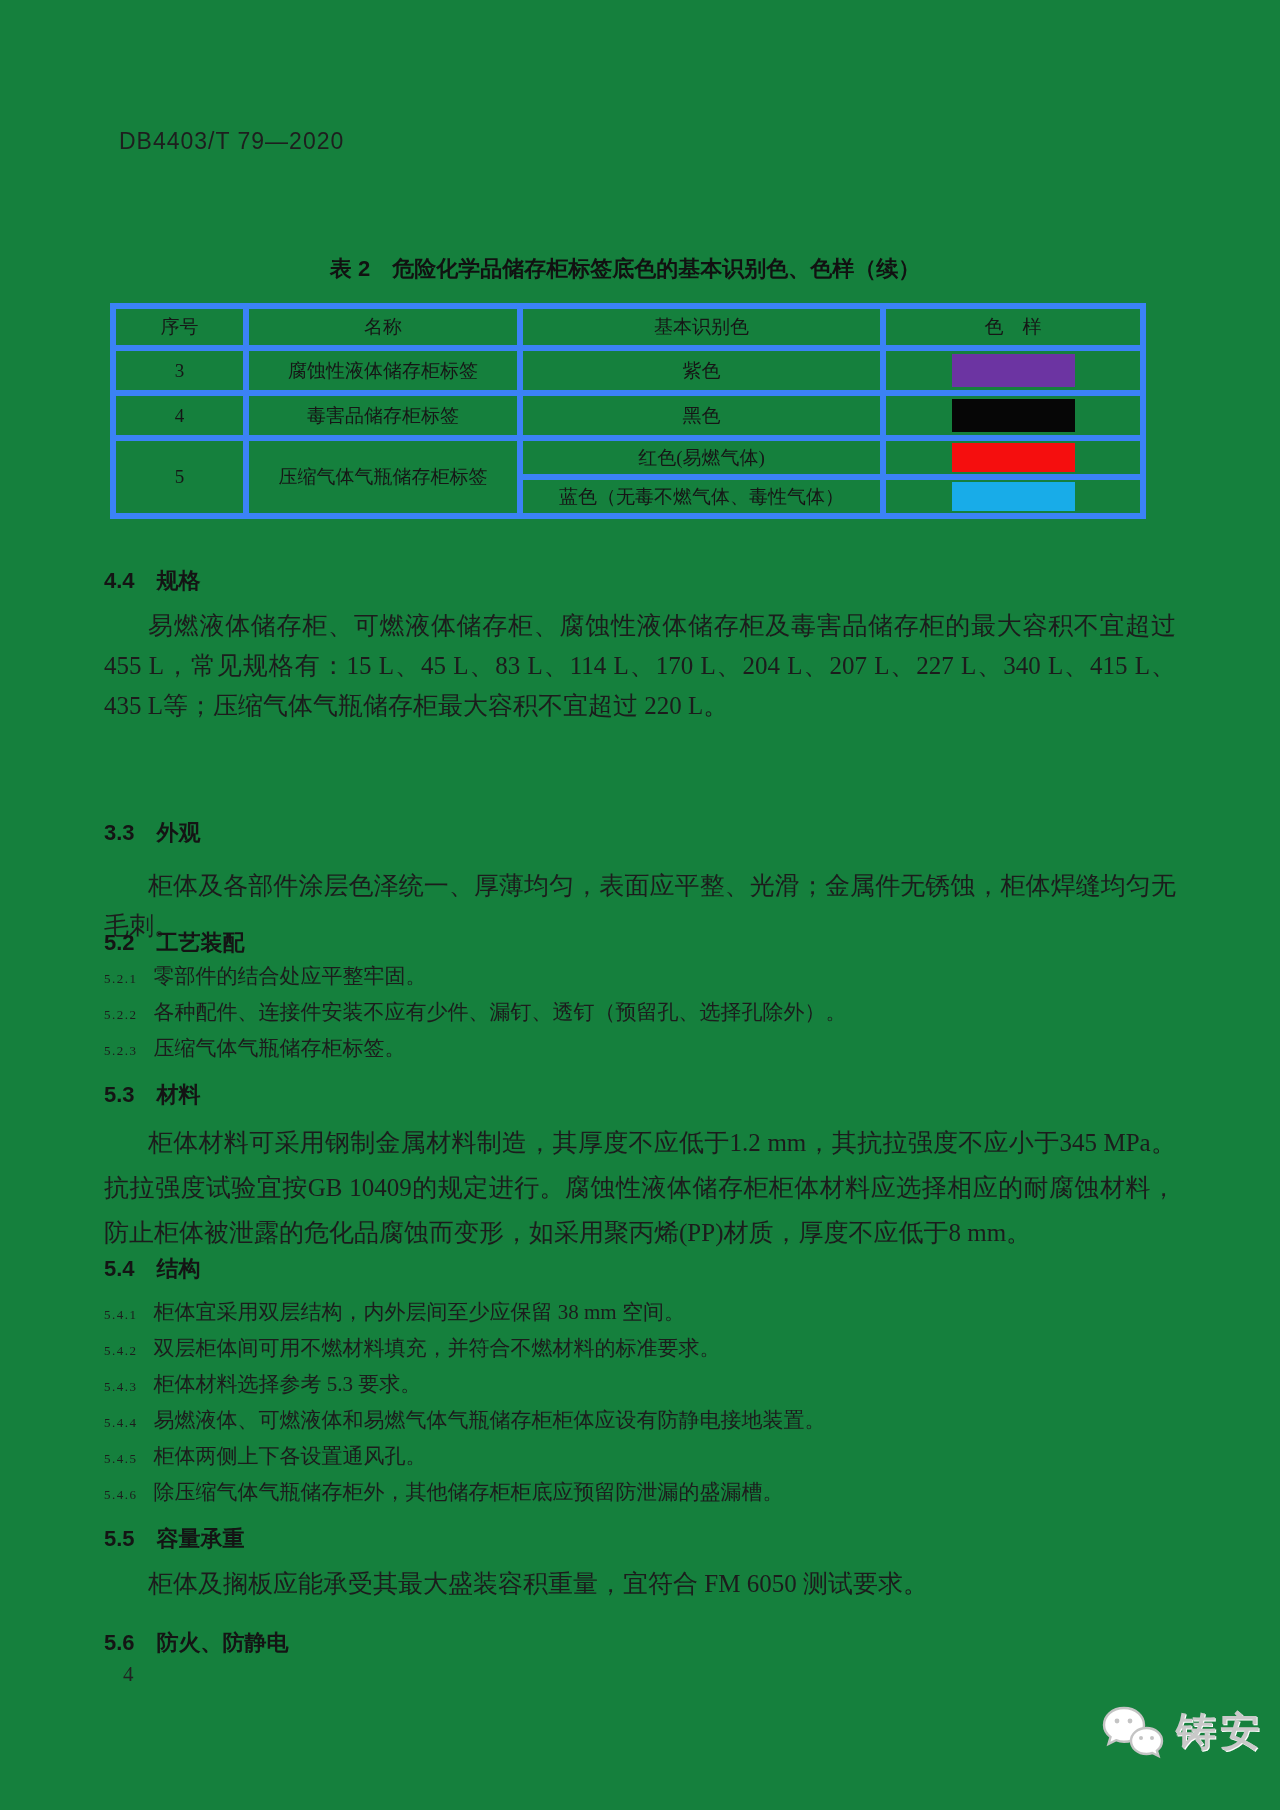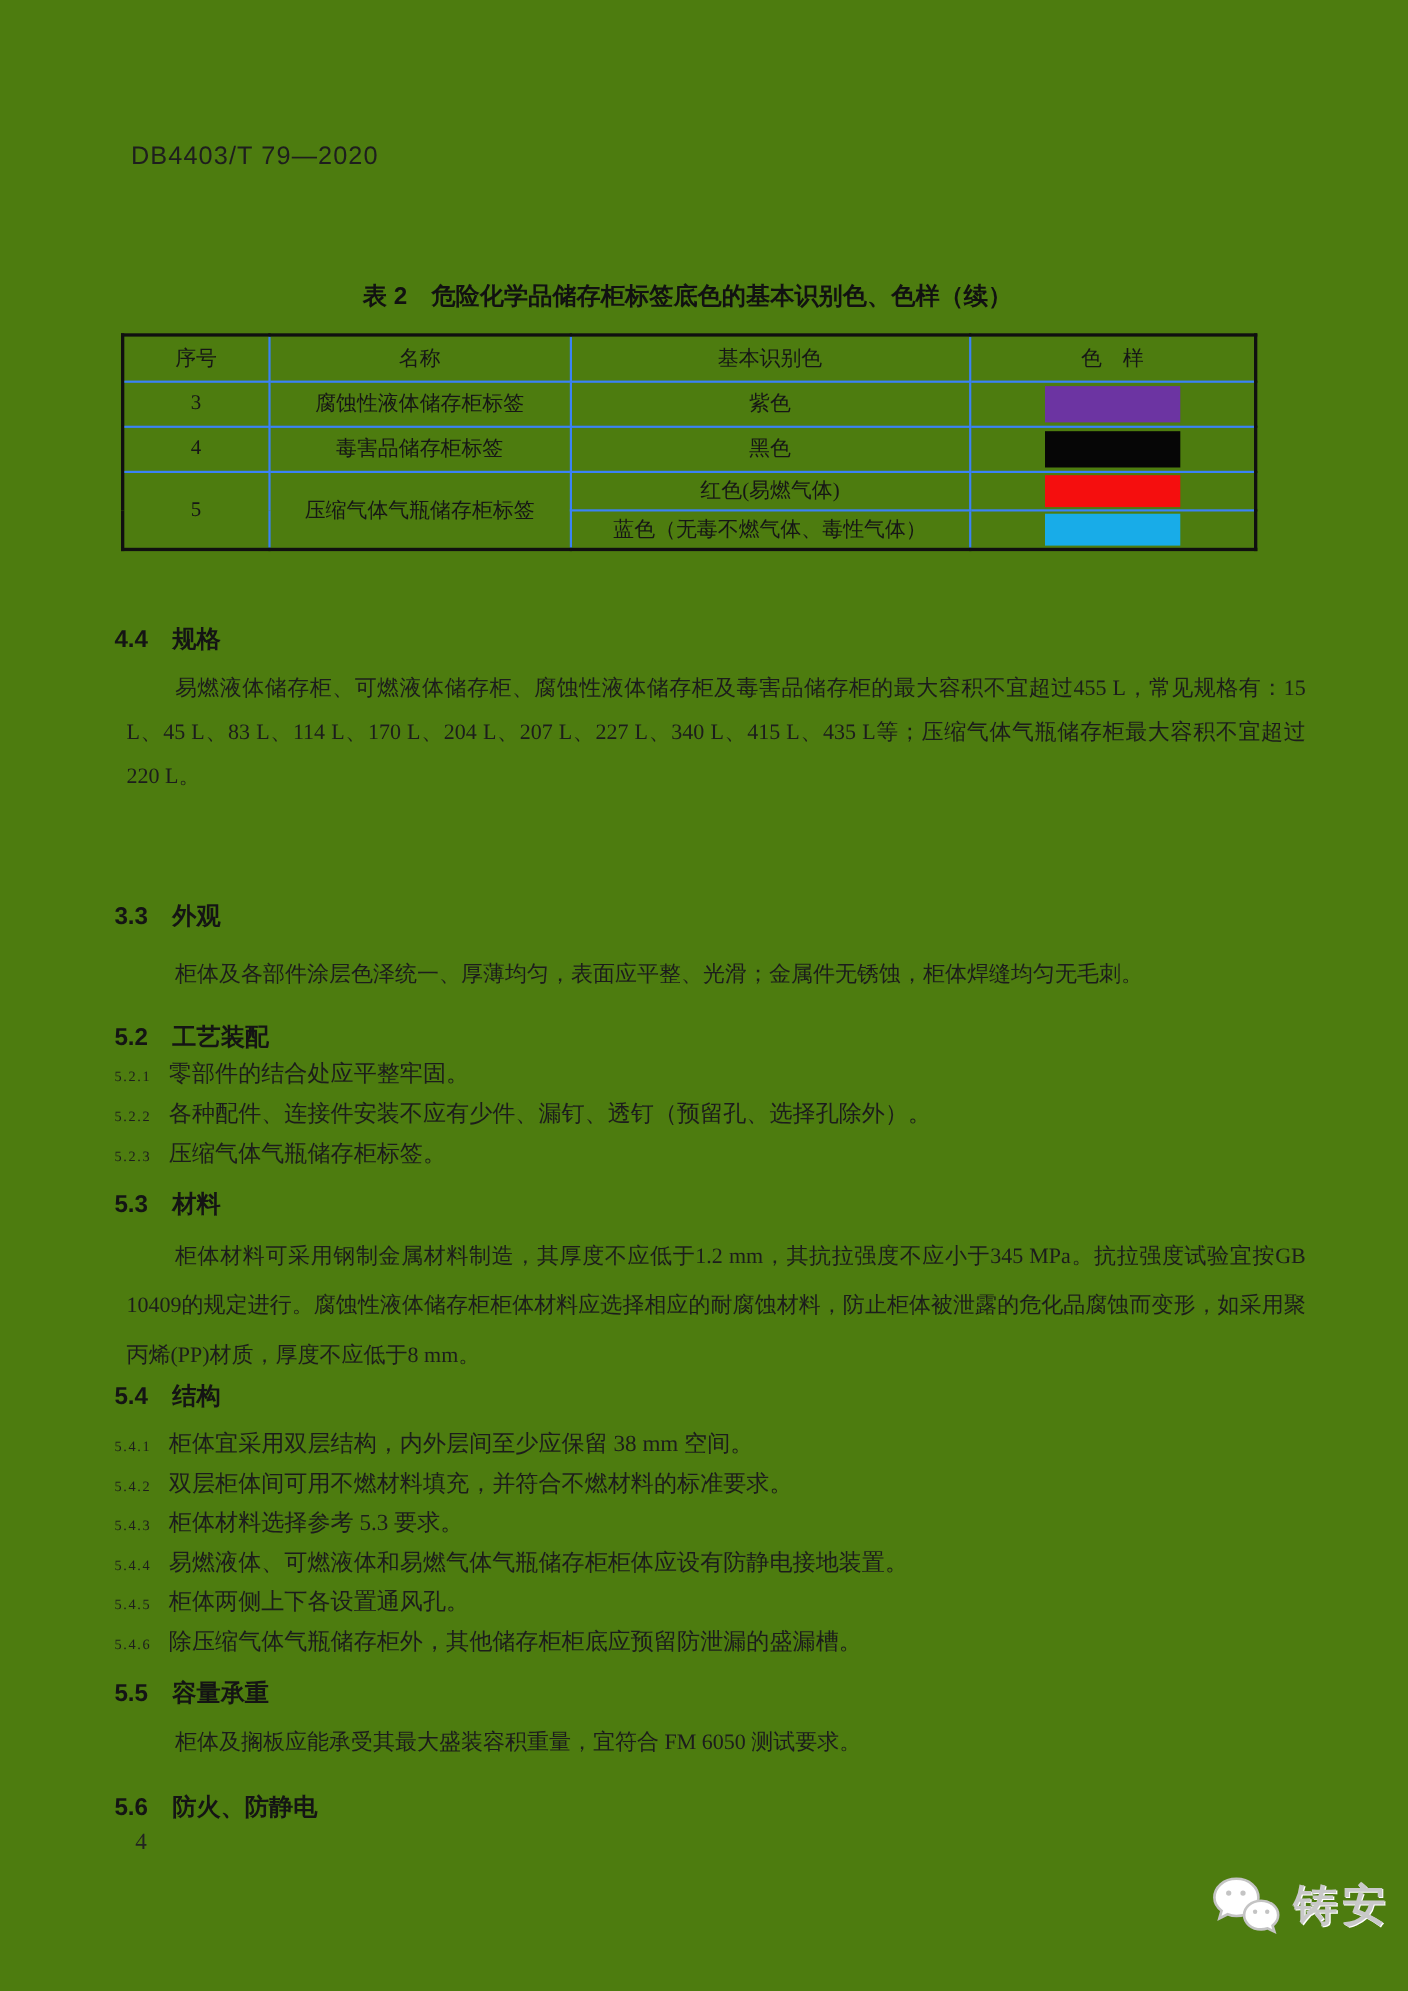--- a/index.html
+++ b/index.html
@@ -1,56 +1,56 @@
 <!DOCTYPE html>
 <html><head>
 <meta charset="utf-8">
 <style>
   html,body { margin:0; padding:0; background:#e8e8e8; }
   .page {
     position:relative; width:1280px; height:1810px; margin:0 auto;
-    background:#4d7c0f; color:#1a1a1a;
+    background:#15803d; color:#1a1a1a;
     font-family:"Liberation Serif", serif; overflow:hidden;
   }
   .doc-number {
     position:absolute; left:119px; top:128px;
     font-family:"Liberation Sans", sans-serif;
     font-size:23px; letter-spacing:1px; color:#1e1e1e;
   }
   .table-title {
     position:absolute; left:110px; top:254px; width:1030px;
     text-align:center; font-family:"Liberation Sans", sans-serif;
     font-weight:bold; font-size:22px; color:#111;
   }
   .spec-table {
     position:absolute; left:110px; top:303px; width:1030px;
     border-collapse:collapse; table-layout:fixed;
     font-size:19px; text-align:center; color:#161616;
   }
-  .spec-table td { border:2px solid #3b82f6; padding:0 4px; vertical-align:middle; }
+  .spec-table td { border:6px solid #3b82f6; padding:0 4px; vertical-align:middle; }
   .spec-table { border:3px solid #101010; }
   .col-no   { width:133px; }
   .col-name { width:274px; }
   .col-idc  { width:363px; }
   .col-sw   { width:260px; }
   .h-row  { height:42px; font-size:19px; }
   .row-a  { height:41px; }
   .row-b  { height:40px; }
   .row-c  { height:35px; }
   .swatch { display:block; width:123px; height:33px; margin:3px auto; }
   .row-c .swatch { height:29px; margin:2px auto; }
   .h1, .h2 {
     position:absolute; left:104px;
     font-family:"Liberation Sans", sans-serif;
     font-weight:bold; font-size:22px; color:#141414; white-space:nowrap;
   }
   .h-num { display:inline-block; margin-right:22px; }
   .para {
-    position:absolute; left:115px; width:1072px;
-    font-size:20px; line-height:40px; text-align:justify;
+    position:absolute; left:104px; width:1072px;
+    font-size:25px; line-height:40px; text-align:justify;
     text-indent:44px; color:#1c1c1c;
   }
   .lh38 { line-height:45px; }
   .clause {
     position:absolute; left:104px; width:1072px;
     font-size:21px; white-space:nowrap; color:#1c1c1c;
   }
   .c-num {
     display:inline-block; margin-right:16px; letter-spacing:1.5px;
     font-family:Liberation Serif, serif; font-size:13px;

